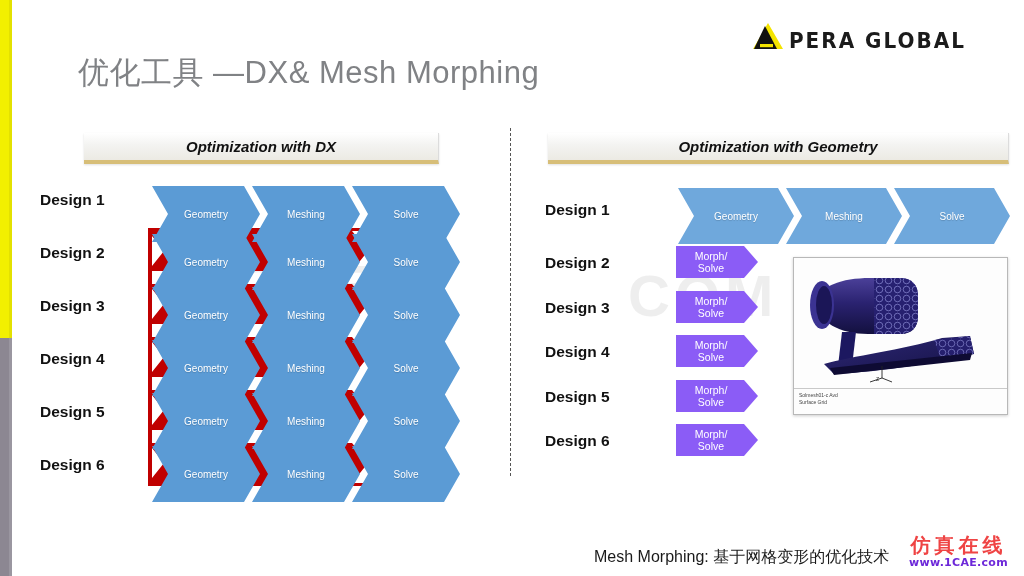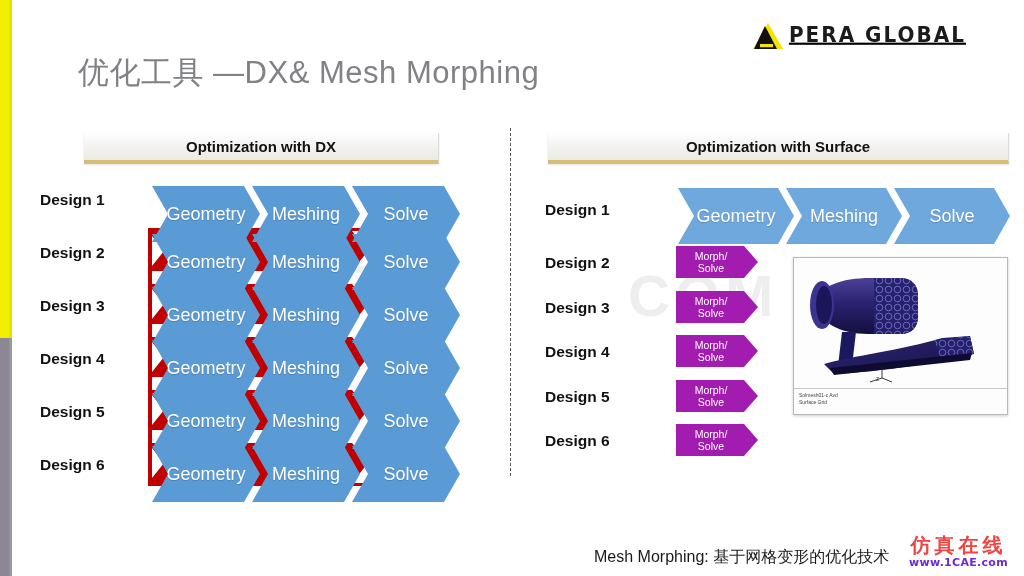--- a/index.html
+++ b/index.html
@@ -10,21 +10,21 @@
     overflow:hidden;
     position:relative;
   }
   
   #edge-yellow{position:absolute;left:0;top:0;width:12px;height:338px;background:#F2F000;}
   #edge-yellow:after{content:"";position:absolute;right:0;top:0;width:3px;height:100%;background:#E3E100;}
   #edge-gray{position:absolute;left:0;top:338px;width:12px;height:238px;background:#8C8792;}
   #edge-gray:after{content:"";position:absolute;right:0;top:0;width:3px;height:100%;background:#9a96a0;}
 
   
-  #logo{position:absolute;right:58px;top:22px;display:flex;align-items:flex-start;gap:4px;text-decoration:underline;}
+  #logo{position:absolute;right:58px;top:22px;display:flex;align-items:flex-end;gap:4px;}
   #logo .mark{width:34px;height:30px;position:relative;}
   #logo .mark svg{display:block;}
   #logo .wordmark{
     font-family:"DejaVu Sans",sans-serif;
     font-weight:700;font-size:20px;letter-spacing:2.0px;color:#1b1b1b;
     transform:scaleY(1.08);
   }
 
   
   #page-title{
@@ -40,57 +40,57 @@
   }
 
   
   .sec-header{
     position:absolute;height:27px;
     background:linear-gradient(to bottom,#ffffff 0%,#f3f3f1 45%,#eceae3 100%);
     border-bottom:4px solid #d7be78;
     border-right:1px solid #dcdcdc;
     box-shadow:0 1px 2px rgba(0,0,0,.12);
     display:flex;align-items:center;justify-content:center;
-    font-weight:700;font-size:15px;color:#111;
+    font-weight:700;font-size:15px;color:#111;font-style:italic;
   }
   #header-dx{left:84px;top:133px;width:354px;}
   #header-morph{left:548px;top:133px;width:460px;}
 
   
   .design-label{
     position:absolute;font-weight:700;font-size:15.5px;color:#111;white-space:nowrap;
   }
 
   
   .chev{
     position:absolute;height:56px;
     background:#5B9BD5;
     display:flex;align-items:center;justify-content:center;
-    color:#ffffff;font-size:18px;
+    color:#ffffff;font-size:10px;
     clip-path:polygon(0 0, calc(100% - 16px) 0, 100% 50%, calc(100% - 16px) 100%, 0 100%, 16px 50%);
     text-shadow:0 1px 1px rgba(0,0,0,.18);
   }
   .chev.pale{background:#6FA8DC;}
 
   
   #red-box{
     position:absolute;
     border:0;
     pointer-events:none;
   }
   .red-chev{
     position:absolute;height:40px;
     background:#C00000;
     clip-path:polygon(0 0, calc(100% - 16px) 0, 100% 50%, calc(100% - 16px) 100%, 0 100%, 16px 50%);
   }
 
   
   .pent{
     position:absolute;height:32px;
-    background:#a21caf;
+    background:#8b5cf6;
     clip-path:polygon(0 0, calc(100% - 14px) 0, 100% 50%, calc(100% - 14px) 100%, 0 100%);
     display:flex;flex-direction:column;align-items:center;justify-content:center;
     color:#ffffff;font-size:10.5px;line-height:12px;
     padding-right:12px;box-sizing:border-box;
   }
 
   
   #thumb-card{
     position:absolute;left:793px;top:257px;width:215px;height:158px;
     background:#fdfdfd;border:1px solid #b8b8b8;box-sizing:border-box;
@@ -156,21 +156,21 @@
 
 <div id="wm-center">1CAE</div>
 <div id="wm-center2">COM</div>
 
 <div id="divider"></div>
 
 <div class="sec-header" id="header-dx">
   <span>Optimization with DX</span>
 </div>
 <div class="sec-header" id="header-morph">
-  <span>Optimization with Surface</span>
+  <span>Optimization with Geometry</span>
 </div>
 
 <div class="design-label" style="left:40px;top:191px;">Design 1</div>
 <div class="design-label" style="left:40px;top:244px;">Design 2</div>
 <div class="design-label" style="left:40px;top:297px;">Design 3</div>
 <div class="design-label" style="left:40px;top:350px;">Design 4</div>
 <div class="design-label" style="left:40px;top:403px;">Design 5</div>
 <div class="design-label" style="left:40px;top:456px;">Design 6</div>
 
 <div id="red-box">

